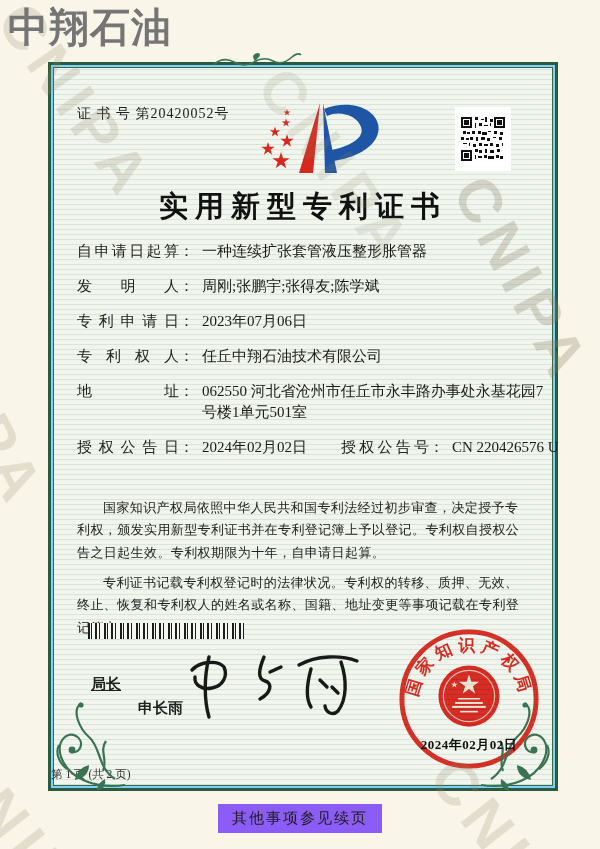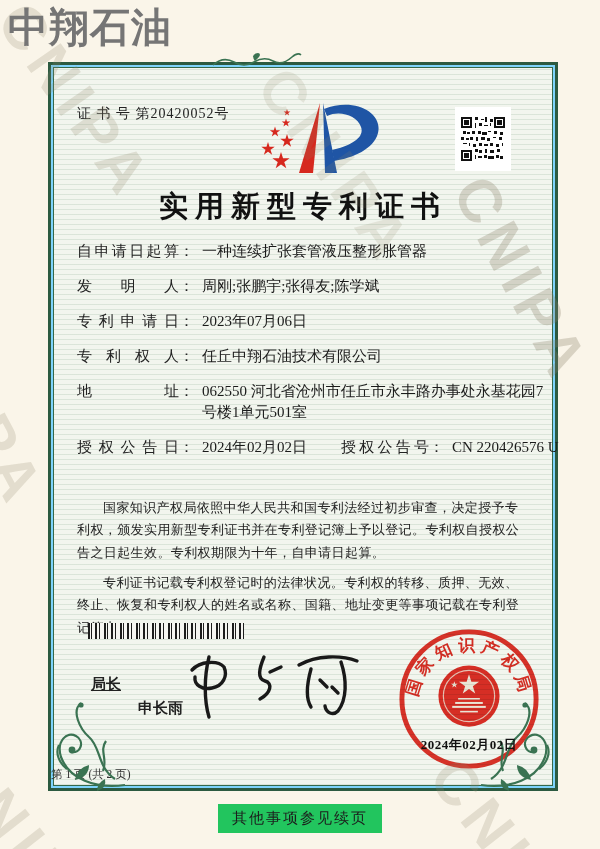--- a/index.html
+++ b/index.html
@@ -75,21 +75,21 @@
     font-weight:700;font-size:15px;color:#222;margin-left:47px;}
   .sig-script{left:118px;top:580px;width:210px;height:85px;}
   
   .seal{left:344px;top:560px;width:148px;height:148px;mix-blend-mode:multiply;}
   .seal-date{left:344px;top:671px;width:148px;text-align:center;
     font-size:13px;font-weight:700;color:#111;letter-spacing:0.5px;z-index:4;}
   
   .page-info{left:0;top:702px;width:100%;text-align:left;font-size:11.5px;color:#333;}
   .cont-note{
     position:absolute;left:50%;top:804px;transform:translateX(-50%);
-    background:#22c55e;padding:5px 14px;font-size:15px;letter-spacing:2px;
+    background:#8b5cf6;padding:5px 14px;font-size:15px;letter-spacing:2px;
     color:#1c1c1c;z-index:6;white-space:nowrap;
   }
   
   .orn{width:84px;height:92px;}
   .orn-bl{left:-6px;top:634px;}
   .orn-br{left:auto;right:-6px;top:634px;transform:scaleX(-1);}
   .orn-top{left:160px;top:-13px;width:92px;height:18px;}
 </style>
 </head>
 <body>

